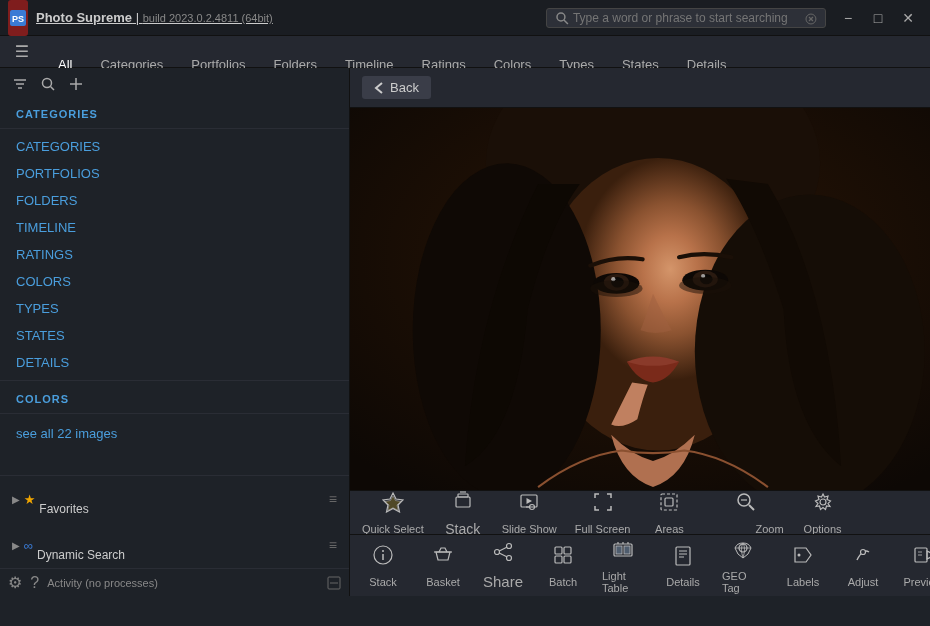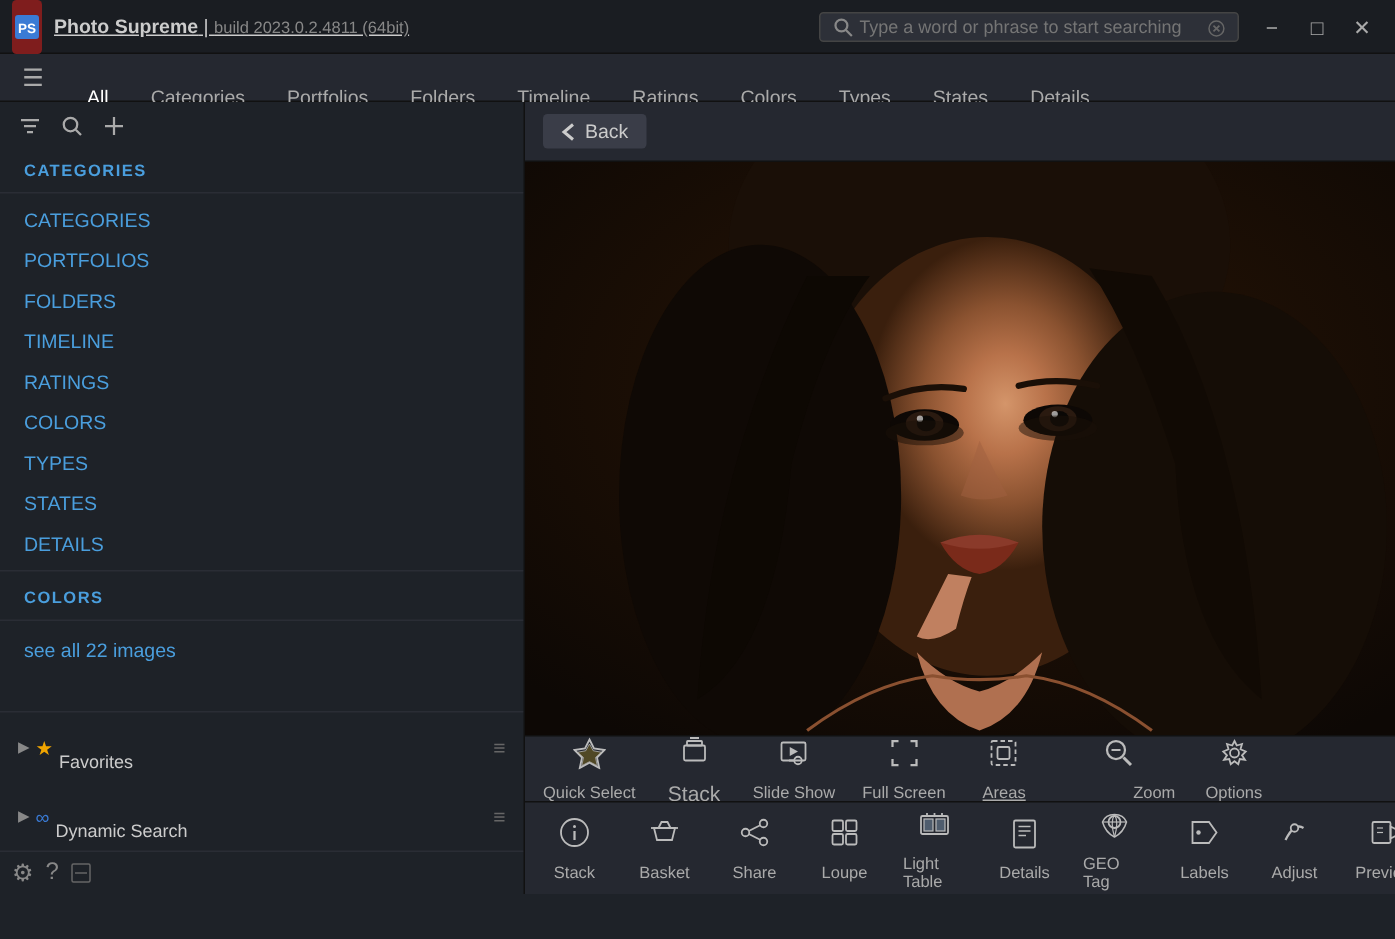--- a/index.html
+++ b/index.html
@@ -159,20 +159,21 @@
       </div>
       <div class="sidebar-item-row">
         <span class="arrow">▶</span>
         <span class="link-icon">∞</span>
         <span class="label">Dynamic Search</span>
         <span class="menu-icon">≡</span>
       </div>
       <div style="display:flex; align-items:center; padding:4px 8px; border-top:1px solid #2a2d35; gap:8px;">
         <span class="settings-gear">⚙</span>
         <span class="help-circle">?</span>
+        <span style="font-size:11px; color:#888; flex:1;">Activity (no processes)</span>
         <svg width="14" height="14" viewBox="0 0 14 14">
             <rect x="1" y="1" width="12" height="12" rx="1" stroke="#666" stroke-width="1" fill="none"></rect>
             <line x1="3" y1="7" x2="11" y2="7" stroke="#666" stroke-width="1"></line>
           </svg>
       </div>
     </div>
   </div>
 
   <div id="content">
 
@@ -326,30 +327,30 @@
             <span style="font-size:11px;color:#aaa;">Basket</span>
           </div>
           <div class="tool-btn">
             <span class="icon"><svg width="22" height="22" viewBox="0 0 22 22">
                 <circle cx="17" cy="5" r="2.5" stroke="#bbb" stroke-width="1.2" fill="none"></circle>
                 <circle cx="5" cy="11" r="2.5" stroke="#bbb" stroke-width="1.2" fill="none"></circle>
                 <circle cx="17" cy="17" r="2.5" stroke="#bbb" stroke-width="1.2" fill="none"></circle>
                 <line x1="7.2" y1="10" x2="14.8" y2="6.2" stroke="#bbb" stroke-width="1.2"></line>
                 <line x1="7.2" y1="12" x2="14.8" y2="15.8" stroke="#bbb" stroke-width="1.2"></line>
               </svg></span>
-            <span style="font-size:11px;color:#aaa;">Share</span>
+            <span style="font-size:15px;color:#aaa;">Share</span>
           </div>
           <div class="tool-btn">
             <span class="icon"><svg width="22" height="22" viewBox="0 0 22 22">
                 <rect x="3" y="3" width="7" height="7" rx="1" stroke="#bbb" stroke-width="1.2" fill="none"></rect>
                 <rect x="12" y="3" width="7" height="7" rx="1" stroke="#bbb" stroke-width="1.2" fill="none"></rect>
                 <rect x="3" y="12" width="7" height="7" rx="1" stroke="#bbb" stroke-width="1.2" fill="none"></rect>
                 <rect x="12" y="12" width="7" height="7" rx="1" stroke="#bbb" stroke-width="1.2" fill="none"></rect>
               </svg></span>
-            <span style="font-size:11px;color:#aaa;">Loupe</span>
+            <span style="font-size:11px;color:#aaa;">Batch</span>
           </div>
           <div class="tool-btn">
             <span class="icon"><svg width="22" height="22" viewBox="0 0 22 22">
                 <rect x="2" y="6" width="18" height="12" rx="1" stroke="#bbb" stroke-width="1.2" fill="none"></rect>
                 <rect x="4" y="8" width="6" height="8" fill="rgba(180,220,255,0.3)" stroke="#bbb" stroke-width="0.8"></rect>
                 <rect x="12" y="8" width="6" height="8" fill="rgba(180,220,255,0.3)" stroke="#bbb" stroke-width="0.8"></rect>
                 <line x1="6" y1="4" x2="6" y2="6" stroke="#bbb" stroke-width="1.2"></line>
                 <line x1="11" y1="4" x2="11" y2="6" stroke="#bbb" stroke-width="1.2"></line>
                 <line x1="16" y1="4" x2="16" y2="6" stroke="#bbb" stroke-width="1.2"></line>
               </svg></span>

